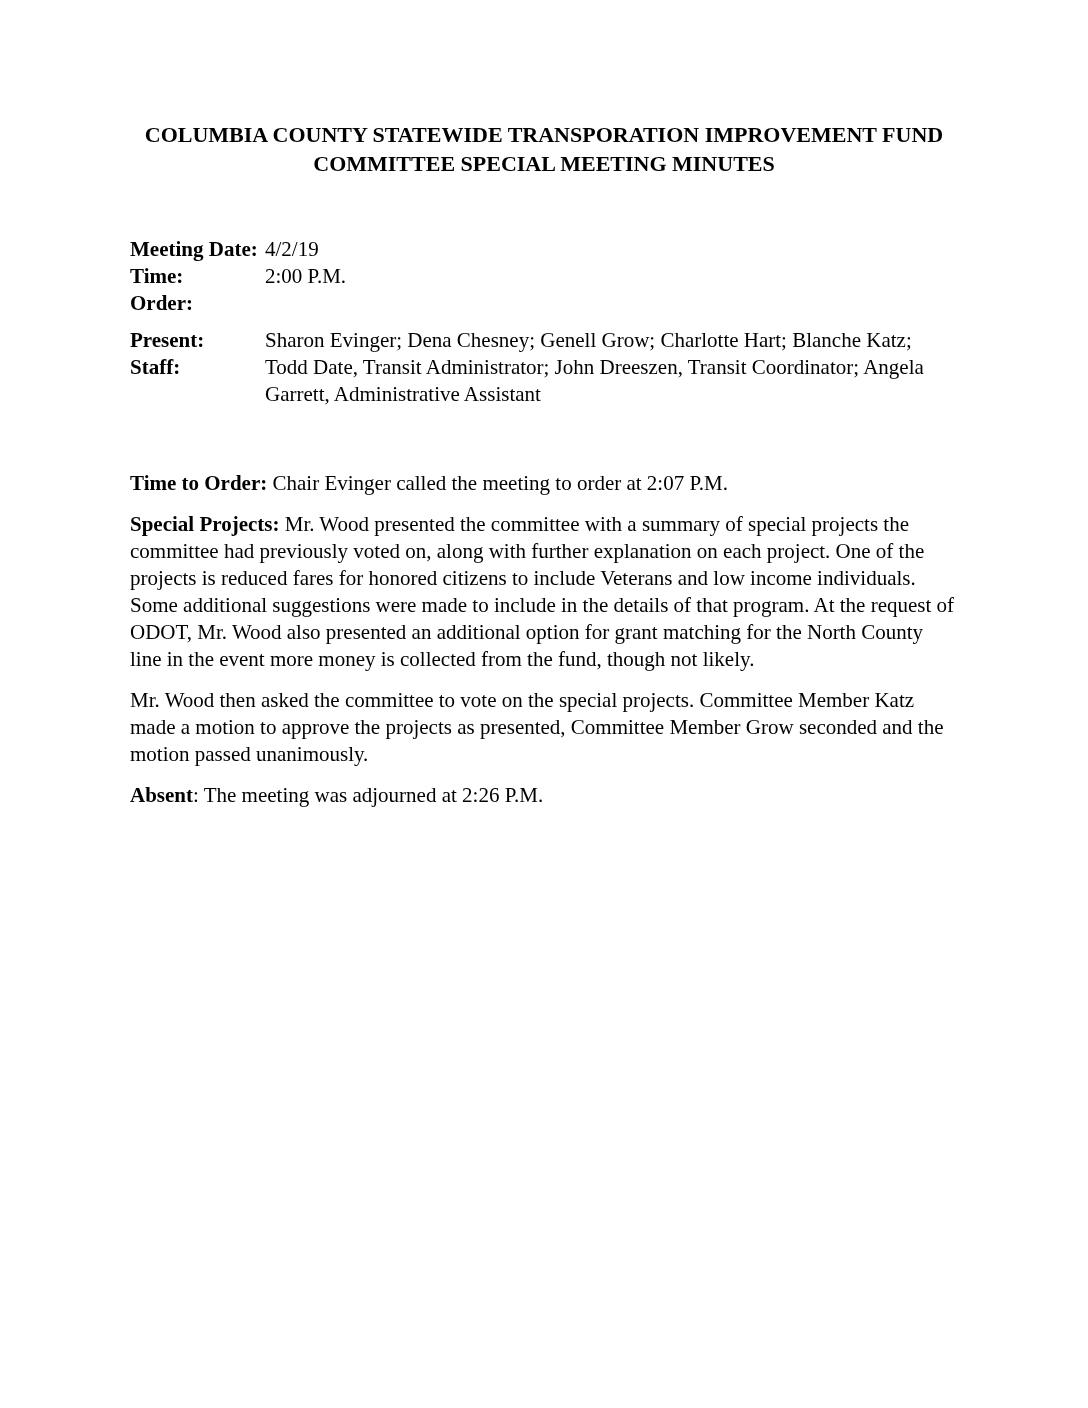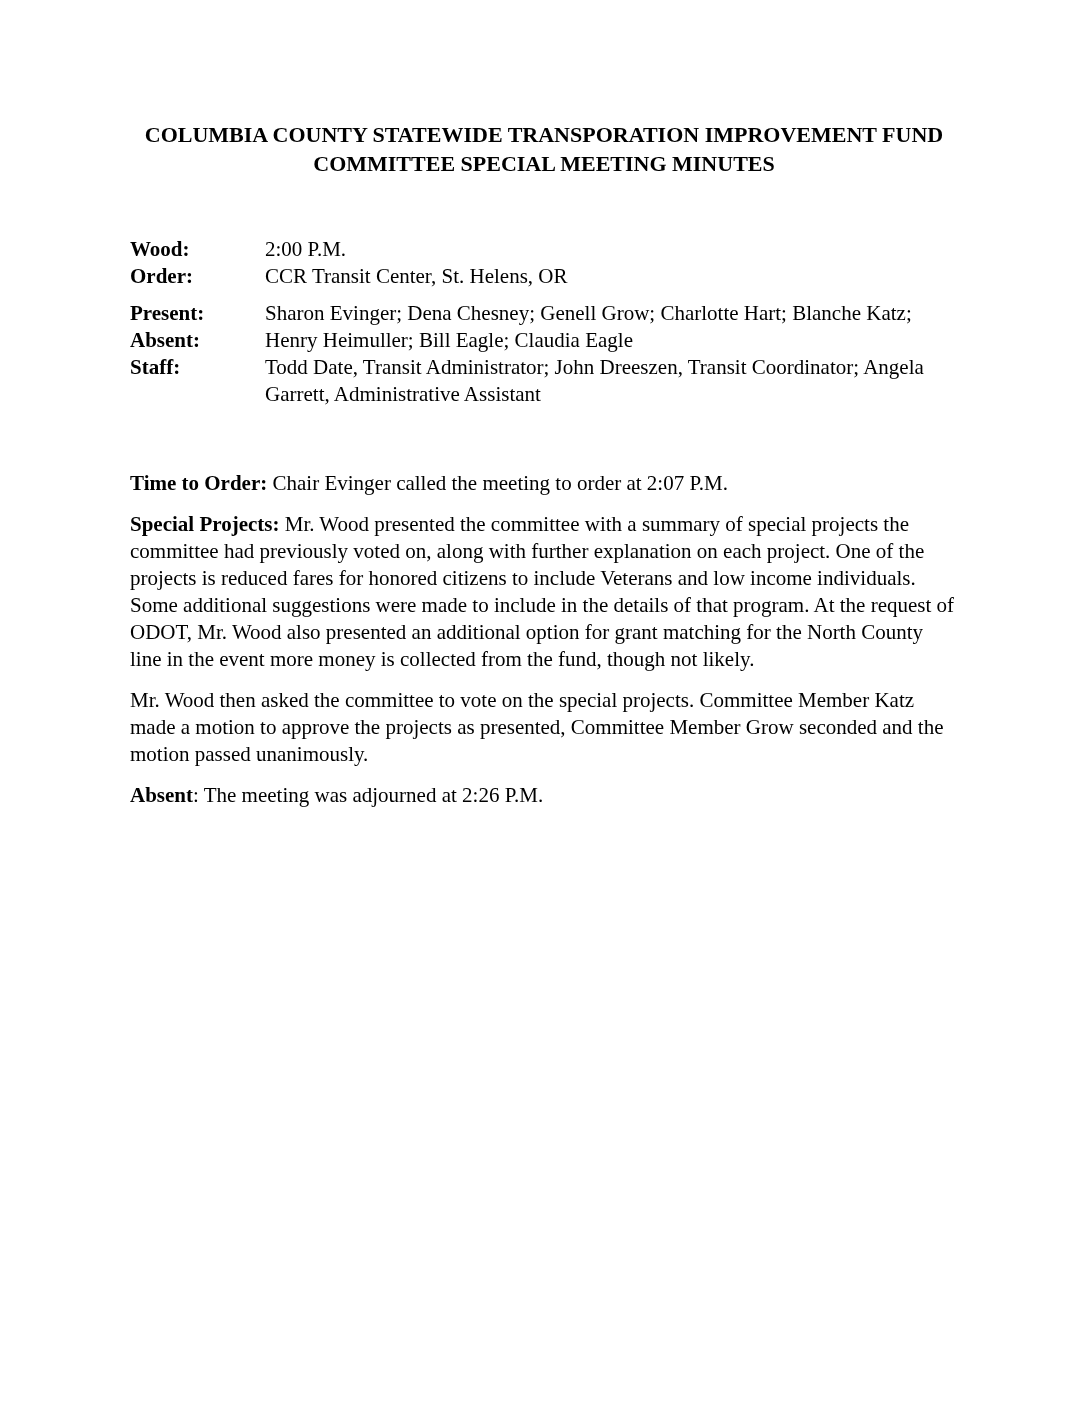--- a/index.html
+++ b/index.html
@@ -58,37 +58,36 @@
 
 <div class="page">
 
   <h1 class="doc-title">
     <span>COLUMBIA COUNTY STATEWIDE TRANSPORATION IMPROVEMENT FUND</span><br>
     <span>COMMITTEE SPECIAL MEETING MINUTES</span>
   </h1>
 
   <div class="info-block">
     <div class="info-row">
-      <span class="label">Wood:</span>
+      <span class="label">Meeting Date:</span>
+      <span class="value">4/2/19</span>
+    </div>
+    <div class="info-row">
+      <span class="label">Time:</span>
       <span class="value">2:00 P.M.</span>
     </div>
     <div class="info-row">
       <span class="label">Order:</span>
-      <span class="value">CCR Transit Center, St. Helens, OR</span>
     </div>
   </div>
 
   <div class="attendance-block">
     <div class="info-row">
       <span class="label">Present:</span>
       <span class="value">Sharon Evinger; Dena Chesney; Genell Grow; Charlotte Hart; Blanche Katz;</span>
-    </div>
-    <div class="info-row">
-      <span class="label">Absent:</span>
-      <span class="value">Henry Heimuller; Bill Eagle; Claudia Eagle</span>
     </div>
     <div class="info-row">
       <span class="label">Staff:</span>
       <span class="value">Todd Date, Transit Administrator; John Dreeszen, Transit Coordinator; Angela Garrett, Administrative Assistant</span>
     </div>
   </div>
 
   <div class="body-block">
     <p class="para">
       <span class="lead">Time to Order:</span><span> Chair Evinger called the meeting to order at 2:07 P.M.</span>

